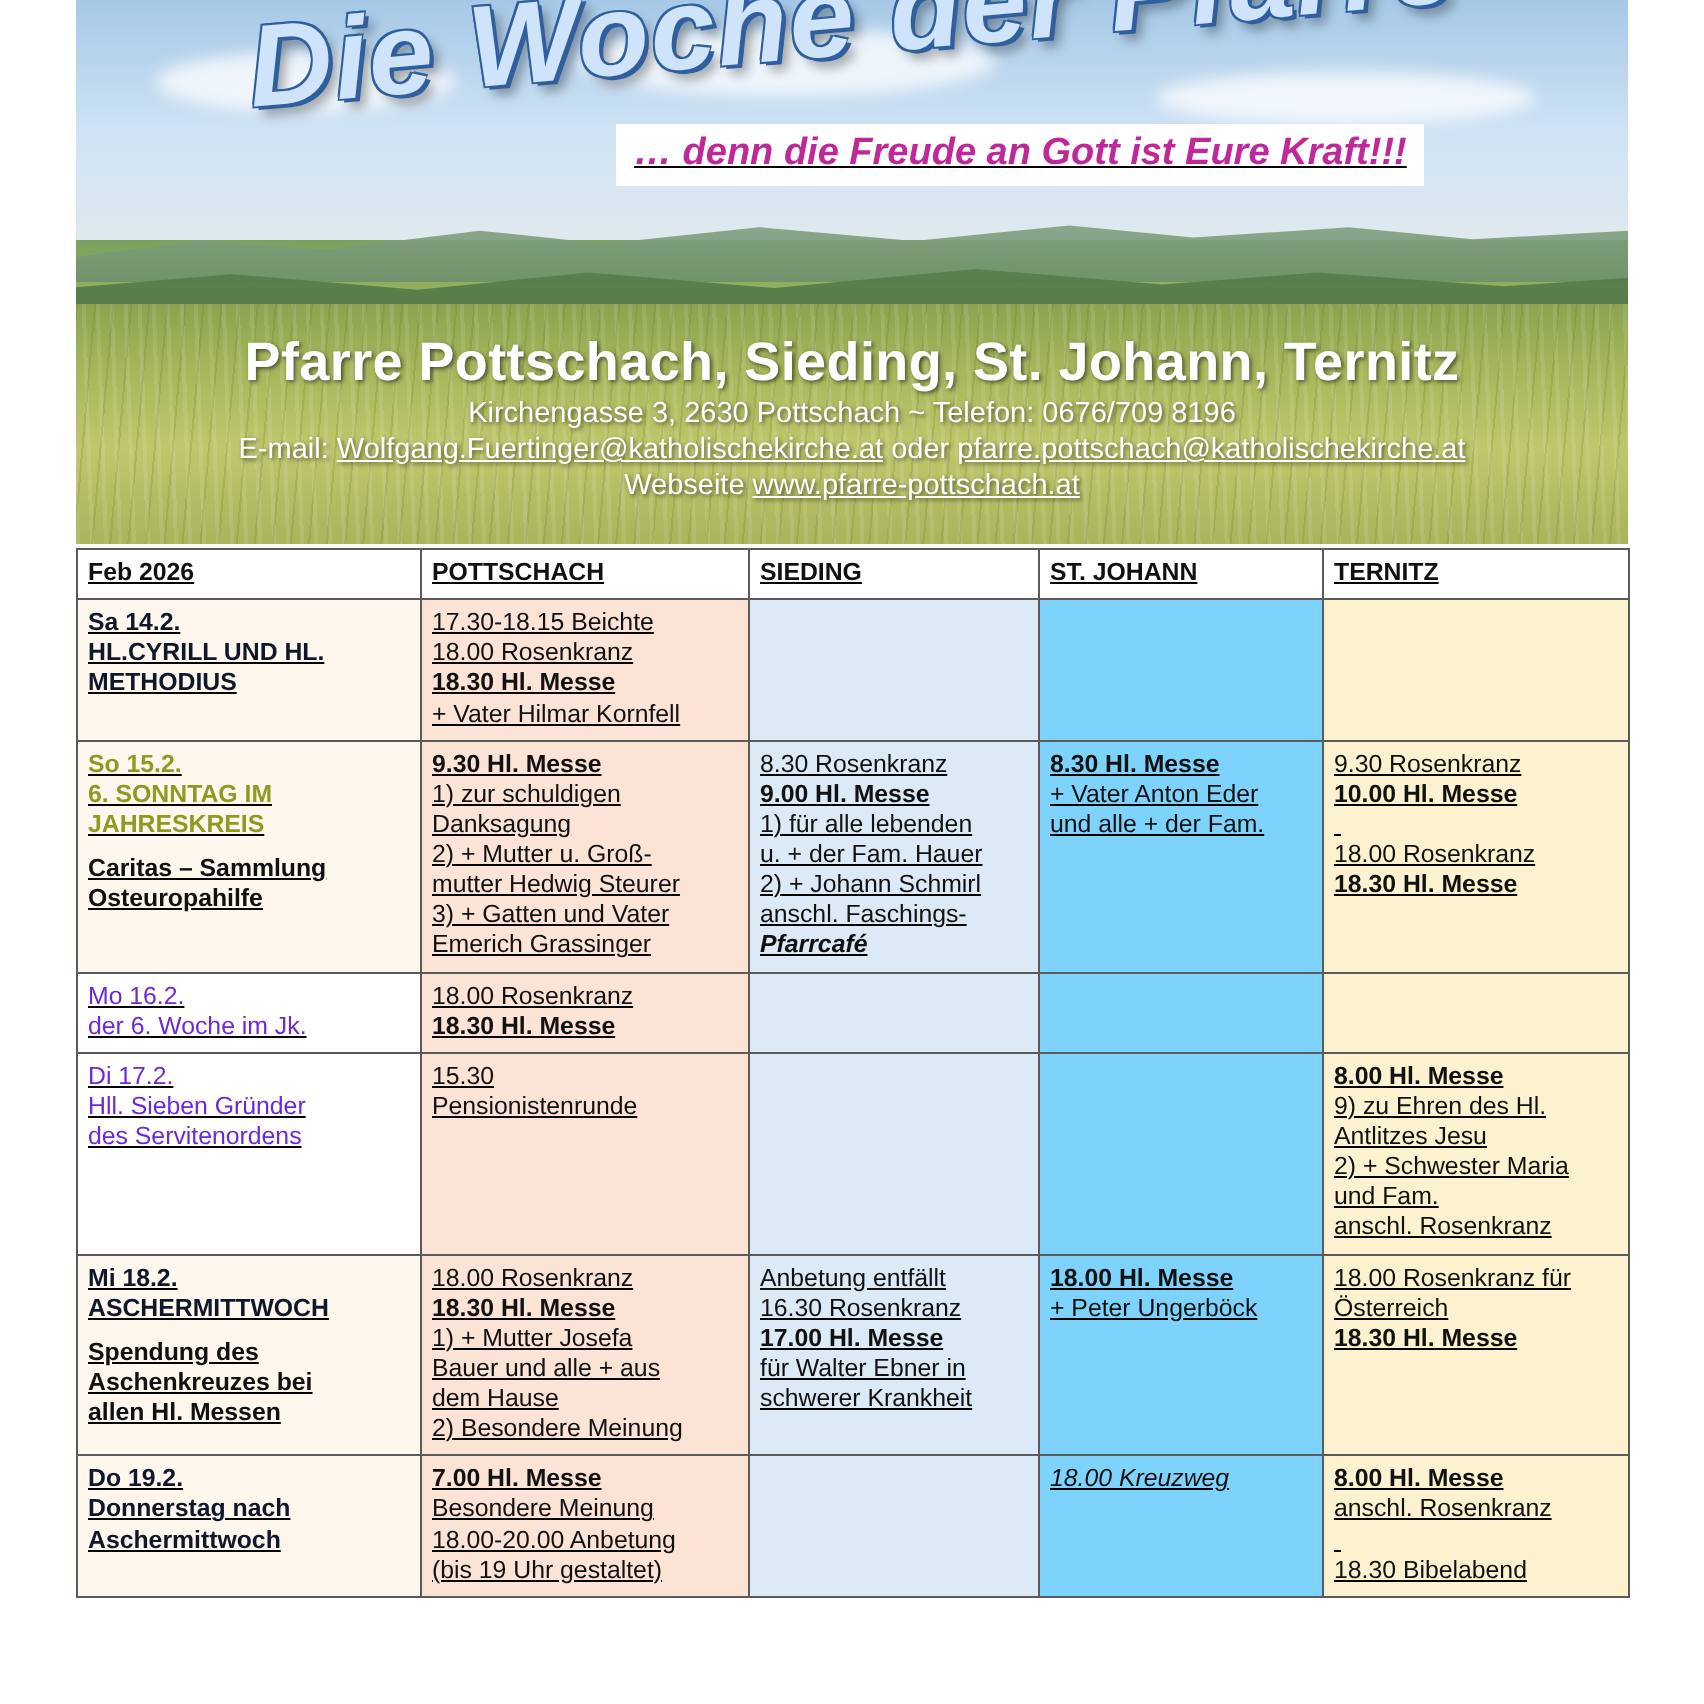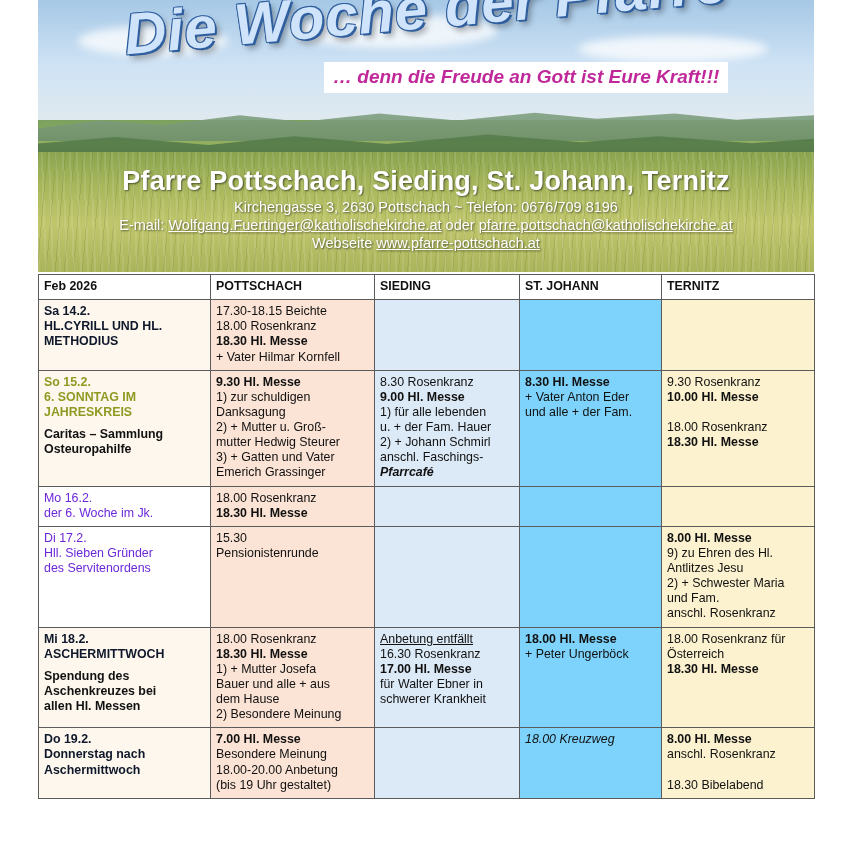--- a/index.html
+++ b/index.html
@@ -100,25 +100,26 @@
     text-shadow:
       2px 2px 0 #2f5f9e,
       -1px -1px 0 #2f5f9e,
       1px -1px 0 #2f5f9e,
       -1px 1px 0 #2f5f9e,
       4px 5px 6px rgba(0,0,0,0.35);
     white-space: nowrap;
   }
   .subtitle-bar {
     position: absolute;
-    left: 286px;
+    left: 270px;
     top: 62px;
     background: #ffffff;
     padding: 3px 8px 4px 8px;
     border: 1px solid #ffffff;
+    text-decoration: underline;
   }
   .subtitle-bar span {
     font-size: 19px;
     font-weight: bold;
     font-style: italic;
     color: #c0289a;
     white-space: nowrap;
   }
   .parish-block {
     position: absolute;
@@ -142,20 +143,21 @@
     color: #ffffff;
     text-decoration: underline;
   }
 
   
   .sched-wrap {
     position: absolute;
     left: 38px;
     top: 274px;
     width: 776px;
+    text-decoration: underline;
   }
   table.sched {
     border-collapse: collapse;
     width: 776px;
     table-layout: fixed;
   }
   table.sched th, table.sched td {
     border: 1px solid #5b5b5b;
     vertical-align: top;
     padding: 4px 5px 5px 5px;

